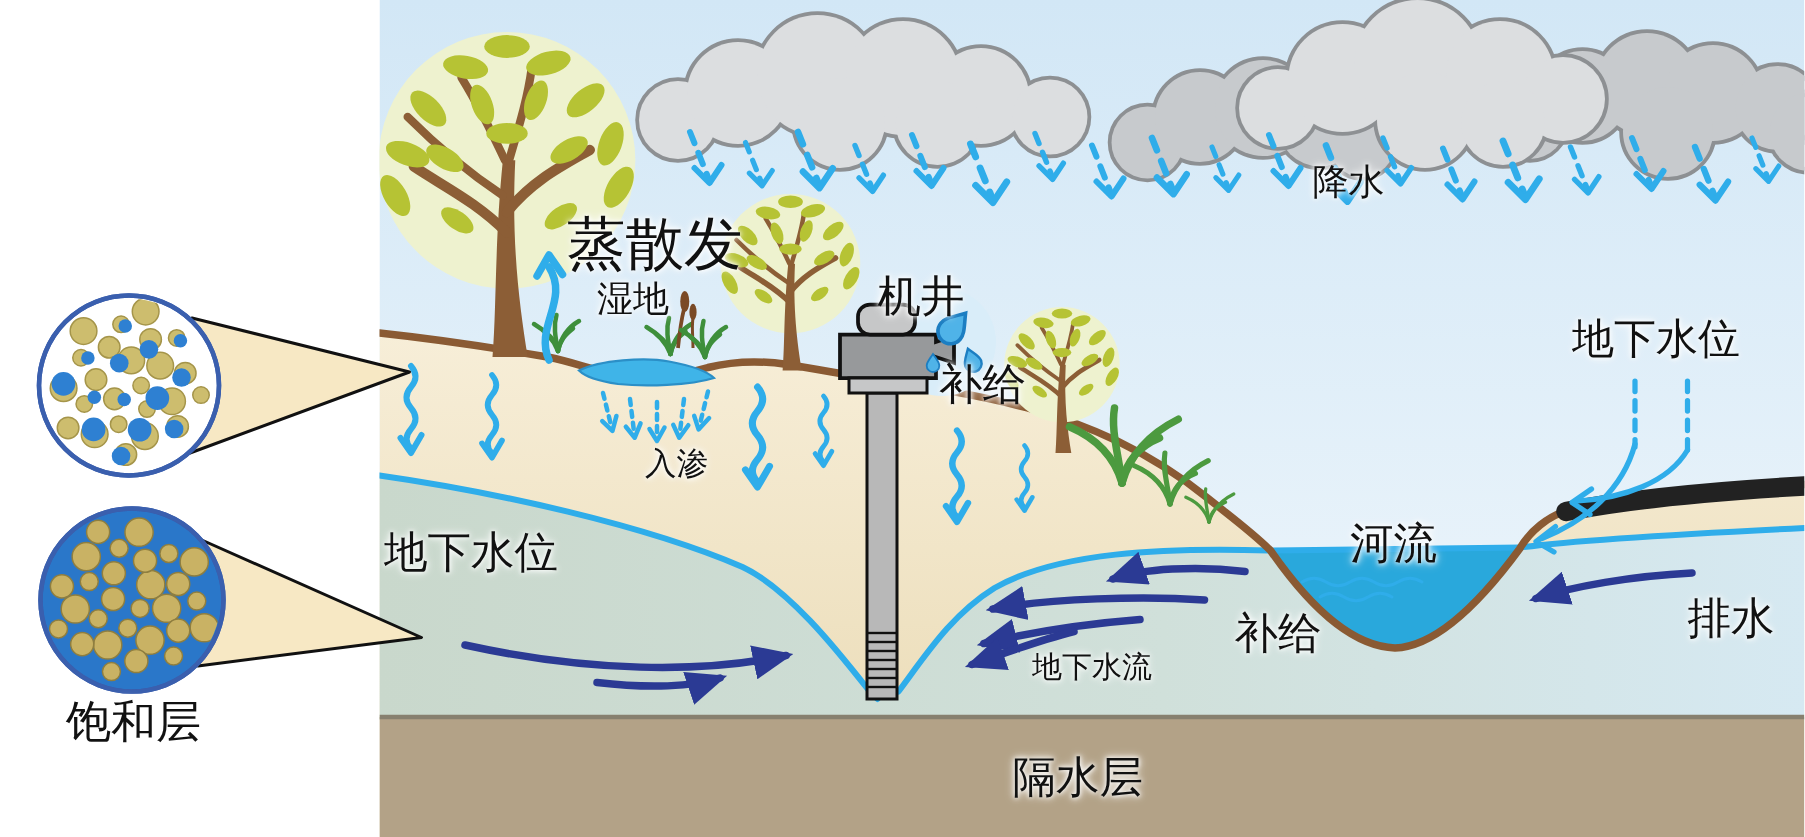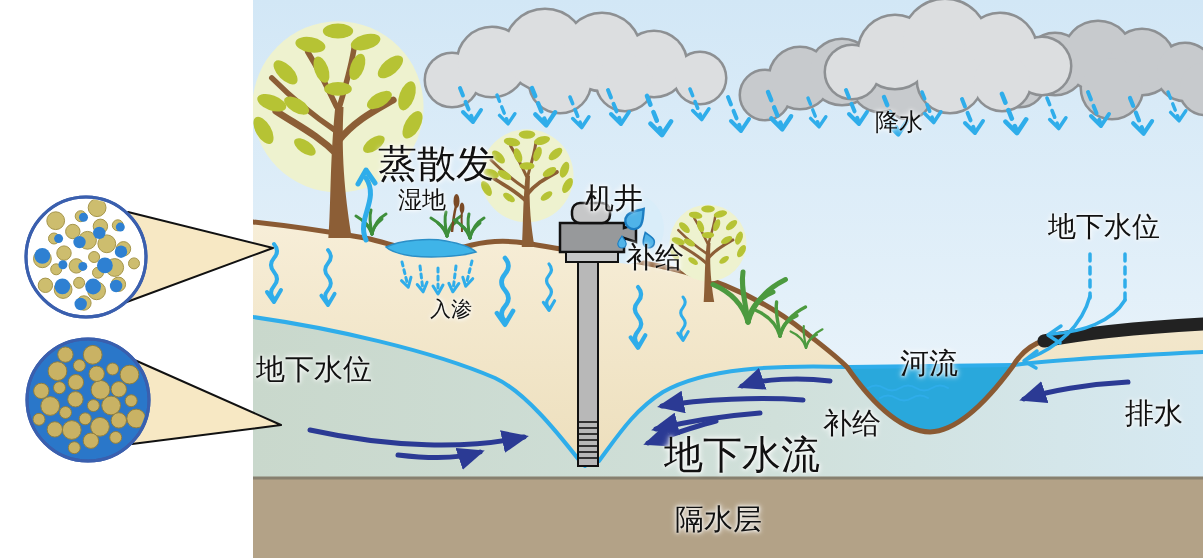--- a/index.html
+++ b/index.html
@@ -379,27 +379,28 @@
             <circle cx="74.3" cy="447.7" r="6.0" fill="#c9b264" stroke="#8f7e3f" stroke-width="1"></circle>
             <circle cx="65.4" cy="354.6" r="7.7" fill="#c9b264" stroke="#8f7e3f" stroke-width="1"></circle>
             <circle cx="136.2" cy="418.5" r="9.4" fill="#c9b264" stroke="#8f7e3f" stroke-width="1"></circle>
             <circle cx="39.0" cy="419.3" r="6.0" fill="#c9b264" stroke="#8f7e3f" stroke-width="1"></circle>
           </g>
         </g>
     <circle cx="88" cy="400" r="61" fill="none" stroke="#3a5fae" stroke-width="3"></circle>
   </g>
 </svg>
 
+<div class="lbl" style="left:44px;top:466px;font-size:30px">饱和层</div>
 <div class="lbl" style="left:378px;top:144px;font-size:39px">蒸散发</div>
 <div class="lbl" style="left:398px;top:188px;font-size:24px">湿地</div>
 <div class="lbl" style="left:585px;top:183px;font-size:29px">机井</div>
 <div class="lbl" style="left:626px;top:242px;font-size:29px">补给</div>
 <div class="lbl" style="left:875px;top:110px;font-size:24px">降水</div>
 <div class="lbl" style="left:1048px;top:212px;font-size:28px">地下水位</div>
 <div class="lbl" style="left:430px;top:298px;font-size:21px">入渗</div>
 <div class="lbl" style="left:256px;top:354px;font-size:29px">地下水位</div>
 <div class="lbl" style="left:900px;top:348px;font-size:29px">河流</div>
 <div class="lbl" style="left:1125px;top:398px;font-size:29px">排水</div>
 <div class="lbl" style="left:823px;top:408px;font-size:29px">补给</div>
-<div class="lbl" style="left:664px;top:435px;font-size:39px">地下水流</div>
+<div class="lbl" style="left:688px;top:435px;font-size:20px">地下水流</div>
 <div class="lbl" style="left:675px;top:504px;font-size:29px">隔水层</div>
 
 </div>
 
 </body></html>

